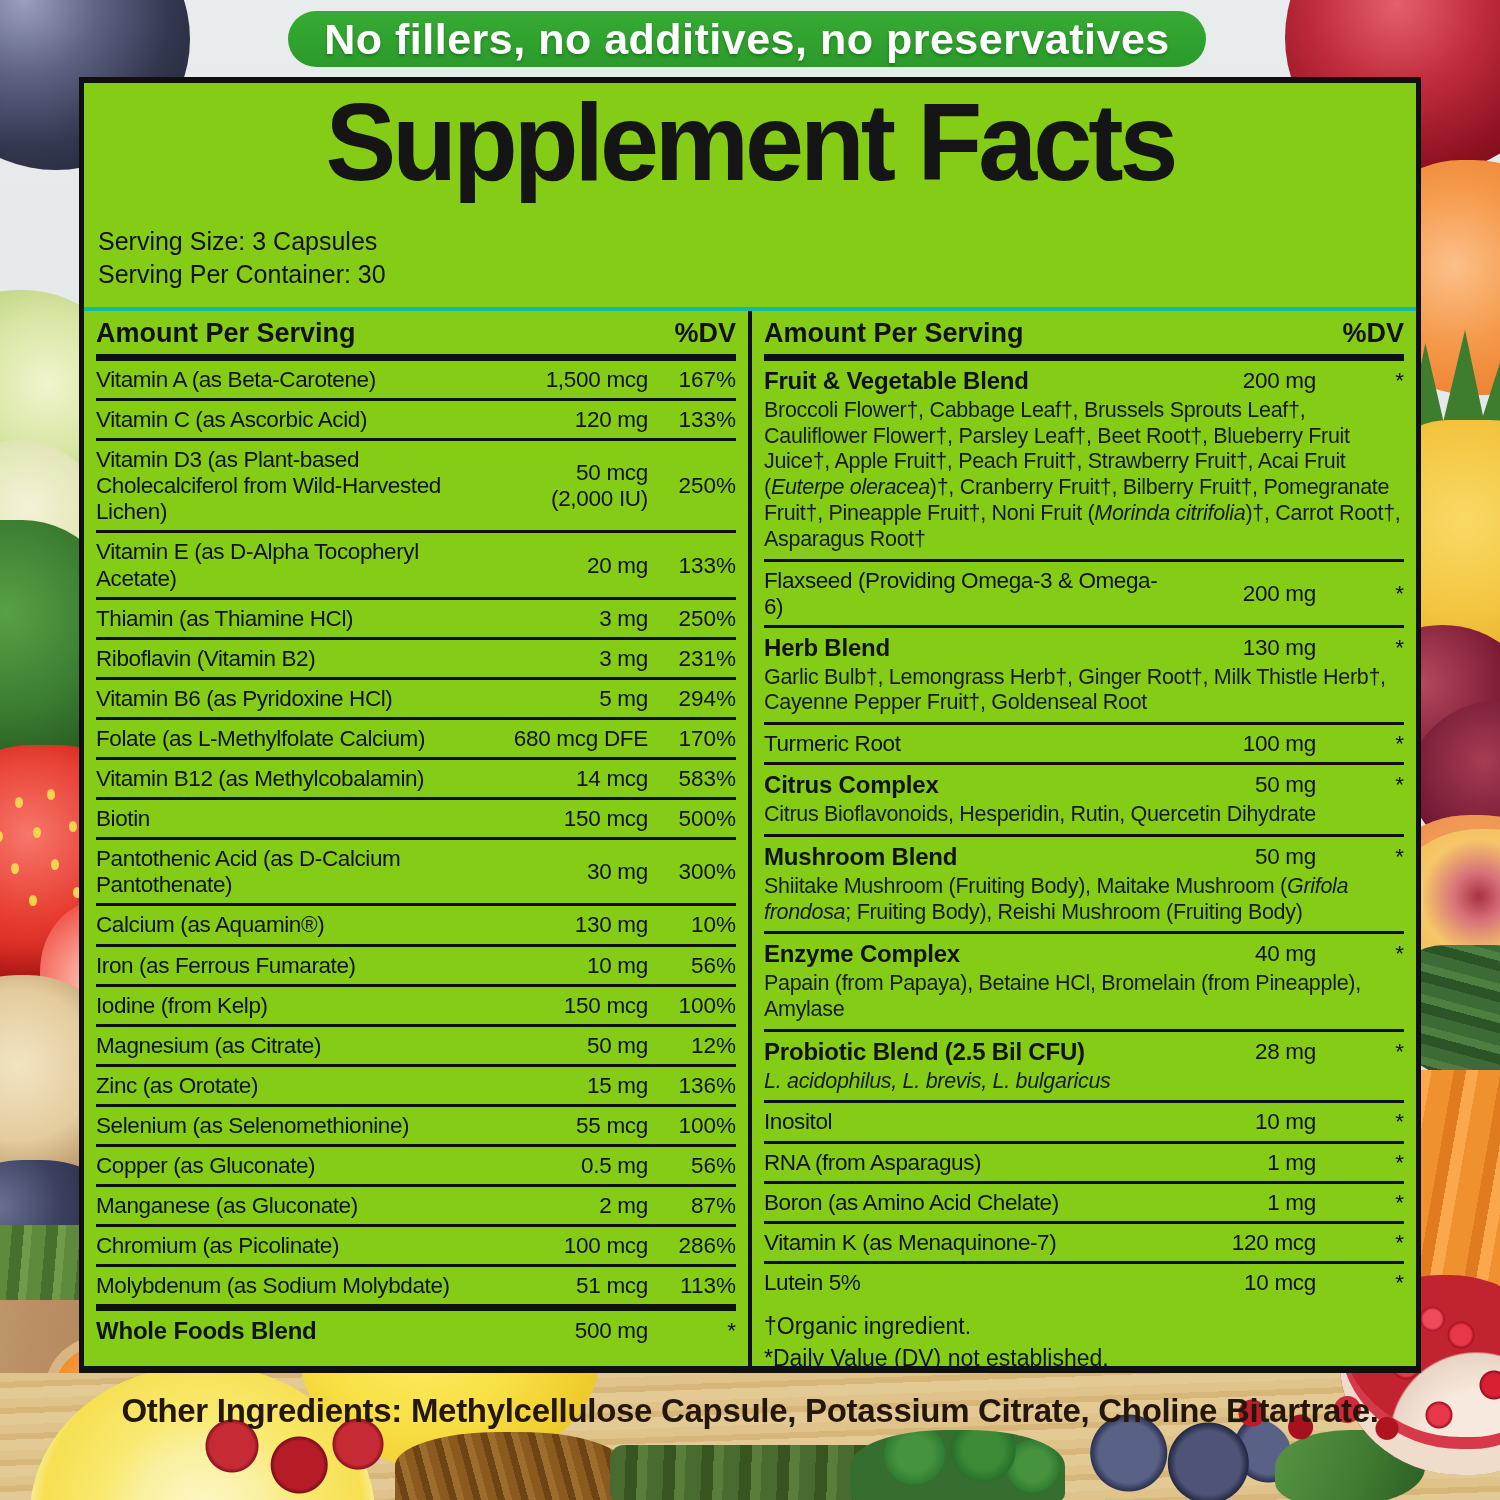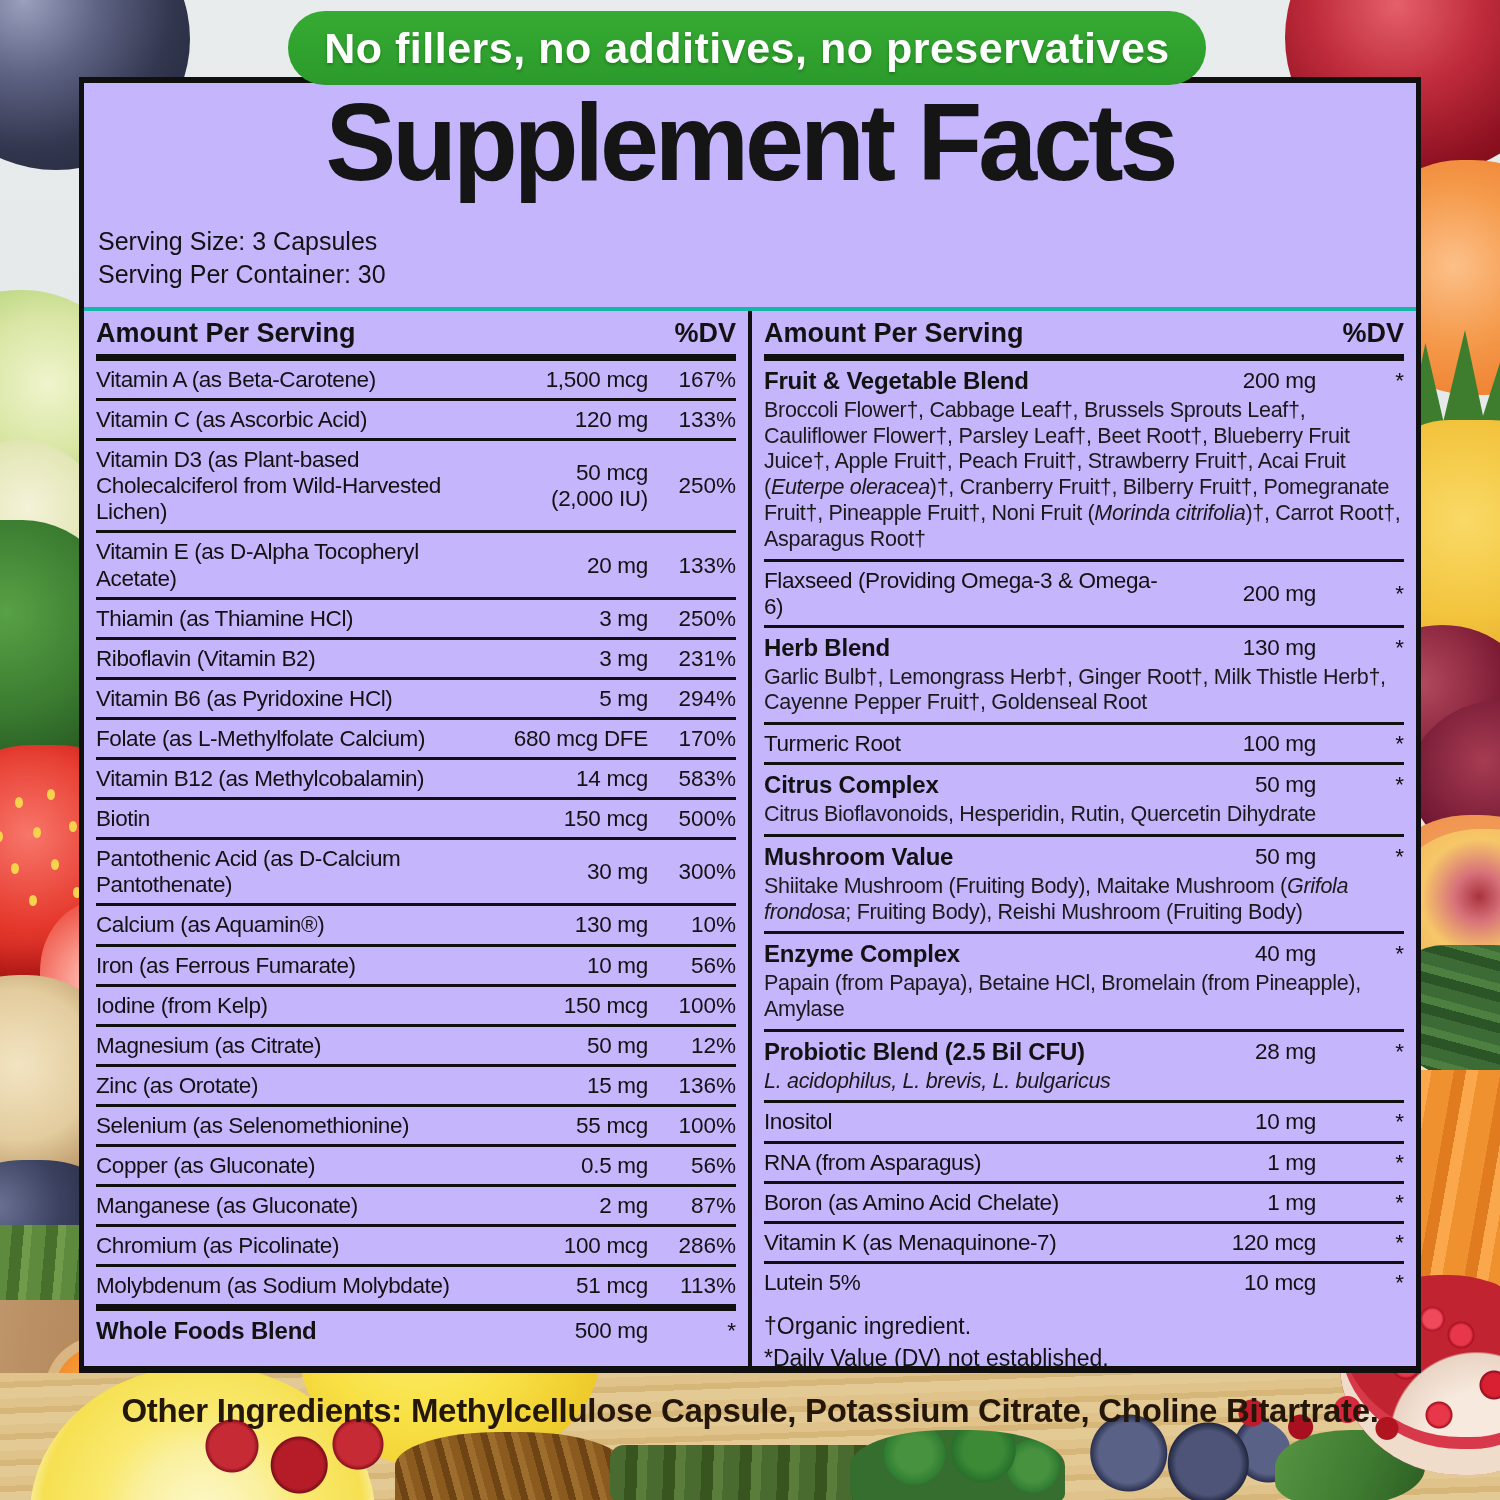--- a/index.html
+++ b/index.html
@@ -101,29 +101,29 @@
                radial-gradient(circle at 62% 25%, #3c8a36 0 20px, #27702c 32px, transparent 33px),
                radial-gradient(circle at 85% 45%, #47923e 0 16px, #2f7d33 26px, transparent 27px), #356e2e; }
   .blueberries-b { left:1075px; top:1408px; width:215px; height:100px; z-index:3; border-radius:40%;
     background:radial-gradient(circle at 25% 45%, #5a6186 0 30px, #2c3252 38px, transparent 39px),
                radial-gradient(circle at 62% 55%, #4d5477 0 32px, #232842 40px, transparent 41px),
                radial-gradient(circle at 90% 40%, #5a6186 0 26px, #2c3252 34px, transparent 35px), transparent; }
   .leaves-b { left:1275px; top:1430px; width:150px; height:75px; z-index:3; border-radius:50% 30% 50% 30%;
     background:linear-gradient(110deg,#579543 0%, #3e7a30 60%, #2c5d23 100%); }
 
   
-  .banner { position:absolute; left:288px; top:11px; width:918px; height:74px; z-index:6;
+  .banner { position:absolute; left:288px; top:11px; width:918px; height:56px; z-index:6;
     background:linear-gradient(180deg,#36ab33,#2b9a2b); border-radius:37px;
     display:flex; align-items:center; justify-content:center; }
   .banner span { color:#fff; font-size:43px; font-weight:bold; letter-spacing:.5px;
     text-shadow:0 2px 3px rgba(0,60,0,.35); }
 
   
   .panel { position:absolute; left:79px; top:77px; width:1342px; height:1296px; z-index:5;
-    background:#c4b5fd; border:5px solid #101010; border-top-width:6px; border-bottom-width:7px;
+    background:#84cc16; border:5px solid #101010; border-top-width:6px; border-bottom-width:7px;
     display:flex; flex-direction:column; }
   .title { text-align:center; font-size:106px; font-weight:bold; letter-spacing:-4px;
     line-height:1.0; margin-top:6px; transform:scaleY(1.04); color:#151515; }
   .serving { margin:30px 0 10px 14px; font-size:25px; line-height:1.32; }
 
   .facts { flex:1; display:flex; border-top:4px solid #14b8a6; overflow:hidden; margin-top:6px; }
   .col { flex:1; overflow:hidden; display:flex; flex-direction:column; padding:0 12px; }
   .col.left { border-right:4px solid #101010; }
   .col-header { display:flex; justify-content:space-between; align-items:flex-end;
     font-weight:bold; font-size:27px; padding:7px 0 5px; border-bottom:7px solid #101010; }
@@ -395,21 +395,21 @@
           <div class="rowgroup">
             <div class="rowline">
               <span class="name bold">Citrus Complex</span>
               <span class="amount">50 mg</span>
               <span class="dv">*</span>
             </div>
             <div class="sub">Citrus Bioflavonoids, Hesperidin, Rutin, Quercetin Dihydrate</div>
           </div>
           <div class="rowgroup">
             <div class="rowline">
-              <span class="name bold">Mushroom Value</span>
+              <span class="name bold">Mushroom Blend</span>
               <span class="amount">50 mg</span>
               <span class="dv">*</span>
             </div>
             <div class="sub">Shiitake Mushroom (Fruiting Body), Maitake Mushroom (<i>Grifola frondosa</i>; Fruiting Body), Reishi Mushroom (Fruiting Body)</div>
           </div>
           <div class="rowgroup">
             <div class="rowline">
               <span class="name bold">Enzyme Complex</span>
               <span class="amount">40 mg</span>
               <span class="dv">*</span>

